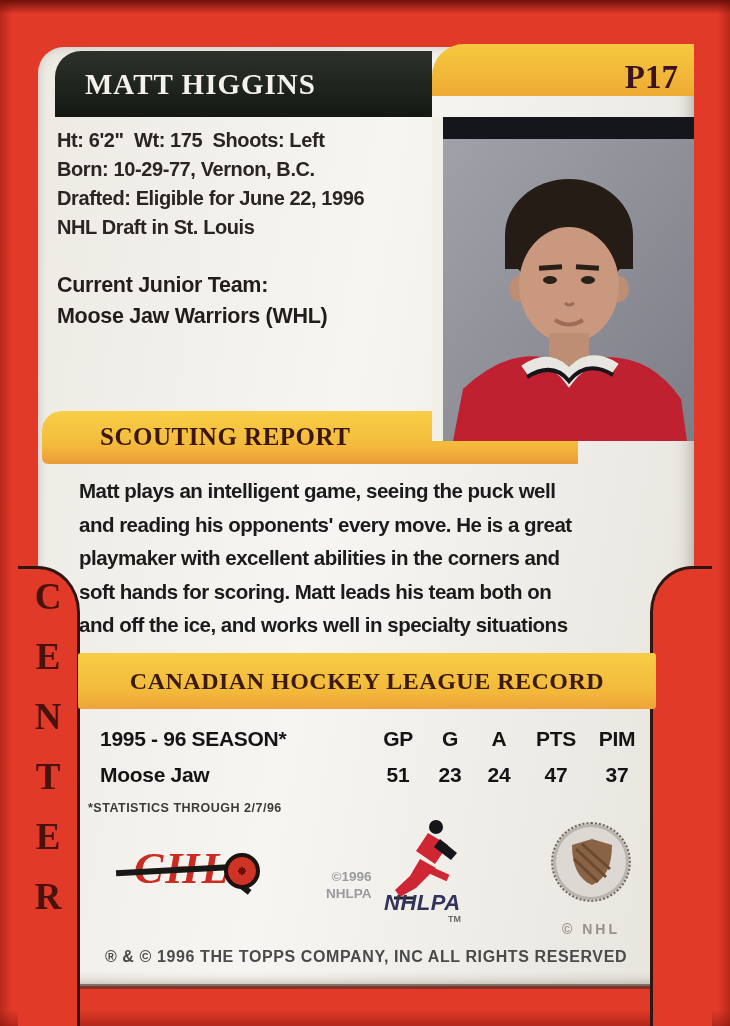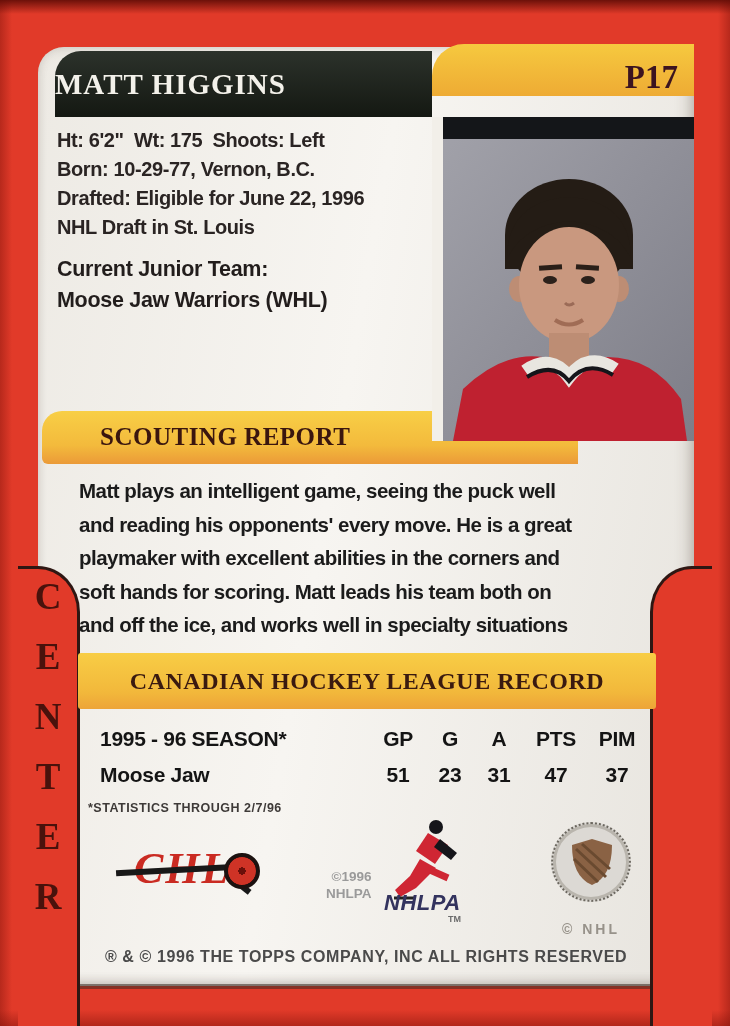--- a/index.html
+++ b/index.html
@@ -21,37 +21,37 @@
   .panel-shadow{left:74px;top:984px;width:584px;height:5px;background:#3a2a22;opacity:.55;}
 
   
   .notch{top:566px;width:62px;height:460px;background:#e13a29;box-sizing:border-box;}
   .notch-left{left:18px;border-top:3px solid #2e1713;border-right:3px solid #2e1713;border-top-right-radius:42px 46px;}
   .notch-right{left:650px;border-top:3px solid #2e1713;border-left:3px solid #2e1713;border-top-left-radius:42px 46px;}
 
   
   .namebar{left:55px;top:51px;width:377px;height:66px;
     background:linear-gradient(180deg,#2c322b,#141812);border-top-left-radius:26px;}
-  .namebar span{display:block;line-height:66px;
+  .namebar span{display:block;padding-left:30px;line-height:66px;
     font-family:"Liberation Serif",serif;font-weight:bold;font-size:29px;
     color:#f3f1ea;letter-spacing:1px;}
   .numtab{left:432px;top:44px;width:262px;height:52px;
     background:linear-gradient(180deg,#f6c93f,#eeab34);border-top-left-radius:32px;}
   .numtab span{display:block;text-align:right;padding-right:16px;line-height:66px;
     font-family:"Liberation Serif",serif;font-weight:bold;font-size:33px;color:#3c1420;}
 
   
   .photo-frame{left:432px;top:117px;width:262px;height:324px;background:#f2efe9;z-index:4;}
   .photo-frame svg{position:absolute;left:11px;top:0;}
 
   
   .bio{left:57px;top:126px;width:380px;}
   .bio div{white-space:pre-wrap;font-weight:bold;font-size:20px;line-height:29px;
     color:#2a2423;letter-spacing:-0.4px;}
-  .team{left:57px;top:254px;width:380px;}
+  .team{left:57px;top:270px;width:380px;}
   .team div{font-weight:bold;font-size:21.5px;line-height:31px;color:#221d1c;letter-spacing:-0.3px;}
 
   
   .scout-bar{left:42px;top:411px;width:536px;height:53px;z-index:2;
     background:linear-gradient(180deg,#f8cf46 0%,#f3ba3c 65%,#eb9a38 100%);
     border-radius:20px 0 0 6px;}
   .scout-bar span{display:block;padding-left:58px;line-height:51px;
     font-family:"Liberation Serif",serif;font-weight:bold;font-size:25px;
     color:#3a160f;letter-spacing:.5px;}
   .scout-text{left:79px;top:474px;width:580px;}
@@ -192,21 +192,21 @@
     <span>GP</span>
     <span>G</span>
     <span>A</span>
     <span>PTS</span>
     <span>PIM</span>
   </div>
   <div class="abs stats-grid row-data">
     <span class="lbl">Moose Jaw</span>
     <span>51</span>
     <span>23</span>
-    <span>31</span>
+    <span>24</span>
     <span>47</span>
     <span>37</span>
   </div>
   <div class="abs footnote">*STATISTICS THROUGH 2/7/96</div>
 
   <div class="abs chl-logo">
     <span class="chl-word">CHL</span>
     <div class="chl-stick"></div>
     <div class="chl-blade"></div>
     <div class="chl-puck"></div>

